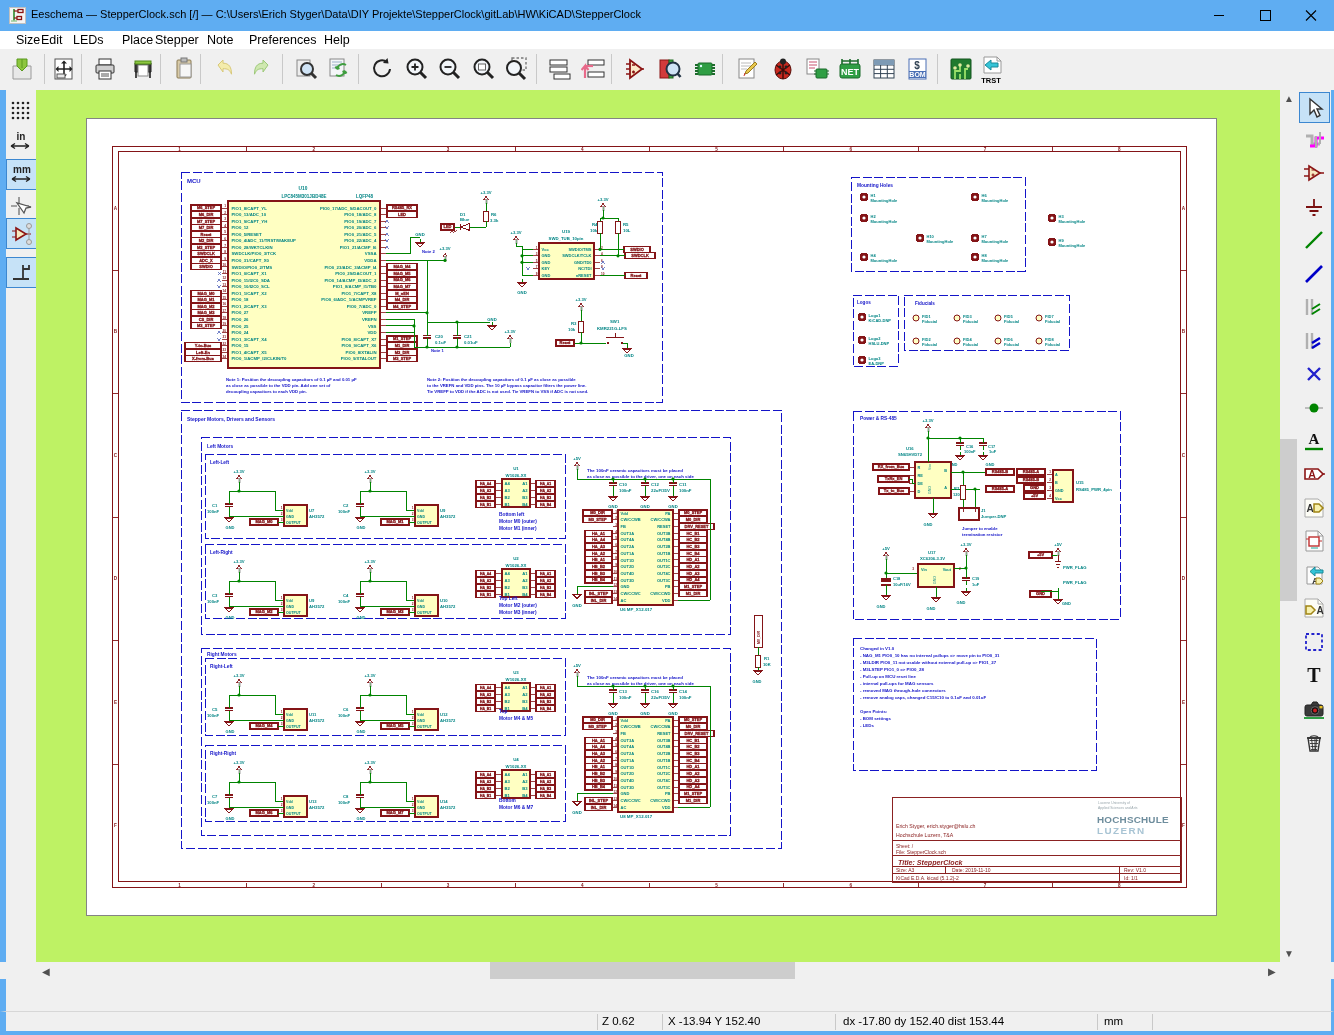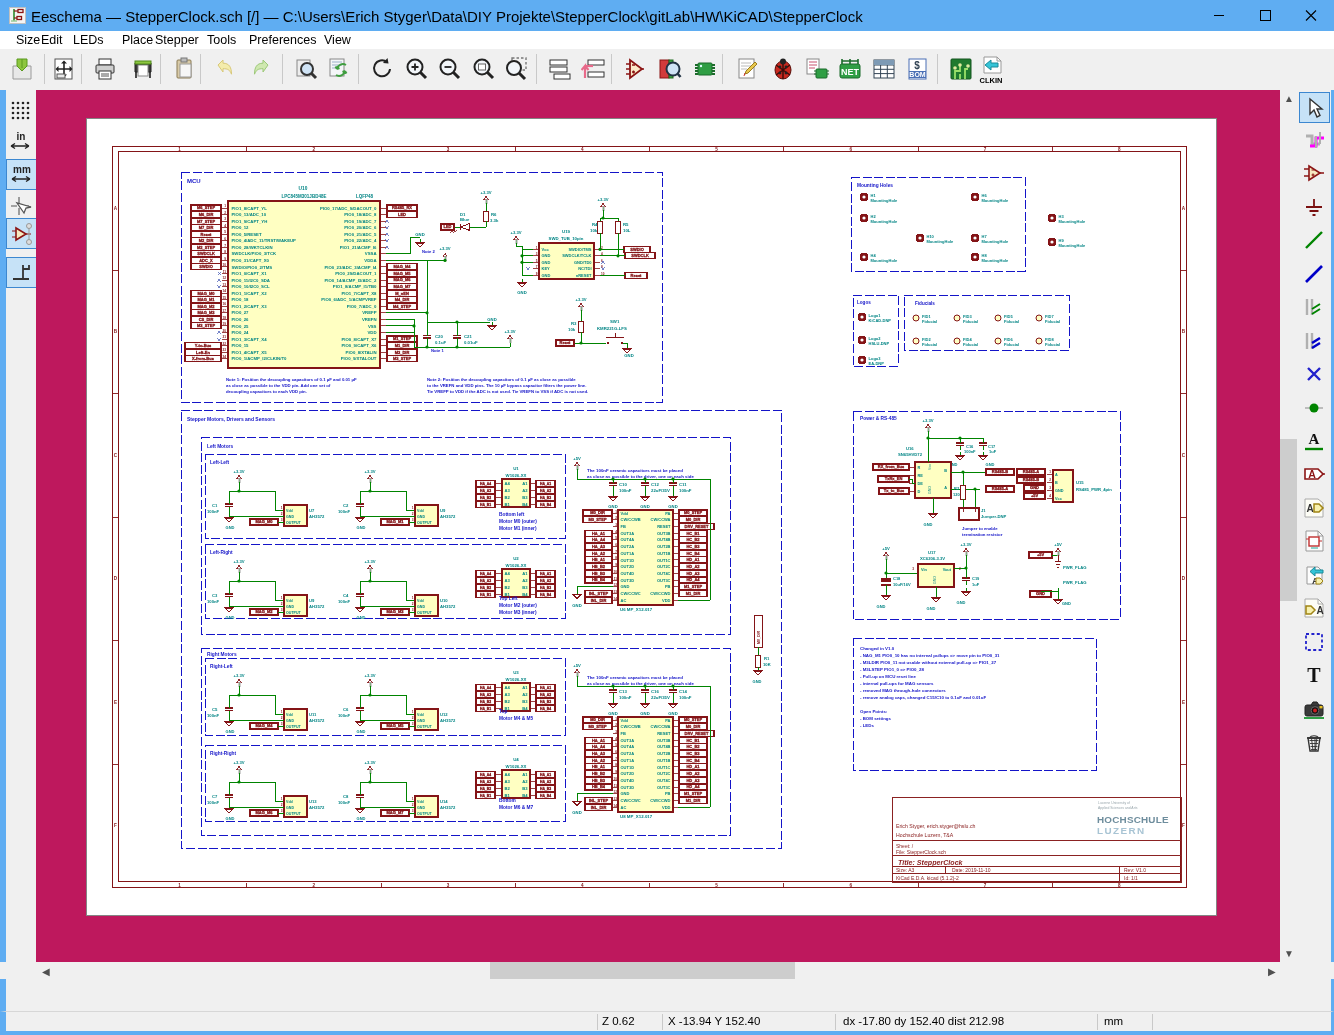--- a/index.html
+++ b/index.html
@@ -1,31 +1,31 @@
 <!DOCTYPE html>
 <html><head><meta charset="utf-8">
 <style>
 *{margin:0;padding:0;box-sizing:border-box}
 html,body{width:1334px;height:1035px;overflow:hidden;font-family:"Liberation Sans",sans-serif;background:#fff}
 #win{position:absolute;left:0;top:0;width:1334px;height:1035px;}
 #titlebar{position:absolute;left:0;top:0;width:1334px;height:31px;background:#5fadf2;}
 #title-ico{position:absolute;left:9px;top:7px;width:17px;height:17px;}
-#title-txt{position:absolute;left:31px;top:8px;font-size:15px;color:#000;white-space:nowrap}
+#title-txt{position:absolute;left:31px;top:8px;font-size:11px;color:#000;white-space:nowrap}
 #menubar{position:absolute;left:0;top:31px;width:1334px;height:18px;background:#ffffff;}
 .mi{position:absolute;top:33px;font-size:12.5px;color:#000}
 #toolbar{position:absolute;left:0;top:49px;width:1334px;height:41px;background:#f0f0f0;}
 .tbi{position:absolute;top:56px;width:26px;height:26px}
 .tbsep{position:absolute;top:54px;width:1px;height:30px;background:#c9c9c9}
 #lbar{position:absolute;left:0px;top:90px;width:36px;height:872px;background:#f0f0f0;border-left:6px solid #5fadf2}
 #rbar{position:absolute;left:1297px;top:90px;width:37px;height:872px;background:#f0f0f0;border-right:3px solid #5fadf2}
 .ltool{position:absolute;left:-2px;width:31px;height:31px}
 .rtool{position:absolute;left:2px;width:31px;height:31px}
 .selt{background:#c6e2f7;border:1px solid #3c87d0}
 .icw{position:absolute;left:3px;top:3px;width:24px;height:24px}
-#canvas{position:absolute;left:36px;top:90px;width:1244px;height:872px;background:#be185d}
+#canvas{position:absolute;left:36px;top:90px;width:1244px;height:872px;background:#bef264}
 #vsb{position:absolute;left:1280px;top:90px;width:17px;height:872px;background:#f0f0f0}
 #vsb .thumb{position:absolute;left:0px;top:349px;width:17px;height:162px;background:#cdcdcd}
 #hsb{position:absolute;left:36px;top:962px;width:1244px;height:17px;background:#f0f0f0}
 #hsb .thumb{position:absolute;left:454px;top:0px;width:305px;height:17px;background:#cdcdcd}
 #corner{position:absolute;left:0px;top:962px;width:36px;height:17px;background:#f0f0f0}
 #corner2{position:absolute;left:1280px;top:962px;width:54px;height:17px;background:#f0f0f0}
 #msgpanel{position:absolute;left:0px;top:979px;width:1334px;height:32px;background:#f0f0f0;border-left:6px solid #5fadf2;border-right:3px solid #5fadf2}
 #statusbar{position:absolute;left:0px;top:1011px;width:1334px;height:20px;background:#f0f0f0;border-top:1px solid #d7d7d7;border-left:6px solid #5fadf2;border-right:3px solid #5fadf2}
 .sbtxt{position:absolute;top:3px;font-size:11.5px;color:#000;white-space:nowrap}
 .sbsep{position:absolute;top:2px;width:1px;height:16px;background:#c9c9c9}
@@ -53,23 +53,23 @@
     </svg>
 <svg style="position:absolute;left:1288px;top:0" width="46" height="31">
       <path d="M18 10.5 l10 10 M28 10.5 l-10 10" stroke="#000" stroke-width="1.1"></path>
     </svg>
 <div id="menubar"></div>
 <div class="mi" style="left:16px">Size</div>
 <div class="mi" style="left:41px">Edit</div>
 <div class="mi" style="left:73px">LEDs</div>
 <div class="mi" style="left:122px">Place</div>
 <div class="mi" style="left:155px">Stepper</div>
-<div class="mi" style="left:207px">Tools</div>
+<div class="mi" style="left:207px">Note</div>
 <div class="mi" style="left:249px">Preferences</div>
-<div class="mi" style="left:324px">View</div>
+<div class="mi" style="left:324px">Help</div>
 <div id="toolbar"></div>
 <svg class="tbi" style="left:9px" viewBox="0 0 26 26">
       <path d="M4 10 h18 v13 h-18 z" fill="#e8e8e8" stroke="#9a9a9a"></path>
       <path d="M8 3 h10 v7 l-5 5 -5 -5 z" fill="#8dc63f" stroke="#5a9a1f"></path>
       <path d="M13 3 v9" stroke="#5a9a1f"></path>
     </svg>
 <svg class="tbi" style="left:51px" viewBox="0 0 26 26">
       <rect x="4" y="3" width="17" height="20" fill="#fff" stroke="#555"></rect>
       <path d="M13 6 v14 M6 13 h14" stroke="#222" stroke-width="1.6"></path>
       <path d="M13 4.5 l-3 3 h6 z M13 21.5 l-3 -3 h6 z M4.5 13 l3 -3 v6 z M21.5 13 l-3 -3 v6 z" fill="#222"></path>
@@ -202,21 +202,21 @@
       <path d="M7 23 v-8 h5 v-6 M12 23 v-5 M17 23 v-10 h3" stroke="#9adf6a" stroke-width="1.8" fill="none"></path>
       <circle cx="7" cy="12" r="1.8" fill="#dfe9a0"></circle>
       <circle cx="12" cy="9" r="1.8" fill="#dfe9a0"></circle>
       <circle cx="20" cy="10" r="1.8" fill="#dfe9a0"></circle>
     </svg>
 <svg class="tbi" style="left:978px" viewBox="0 0 26 26">
       <path d="M6 1 h13 l4 4 v12 h-17 z" fill="#fff" stroke="#999"></path>
       <path d="M19 1 l0 4 4 0" fill="none" stroke="#999"></path>
       <path d="M20 7 h-7 v-3 l-6 5 6 5 v-3 h7 z" fill="#35c4d7" stroke="#1a8a9a"></path>
     </svg>
-<div style="position:absolute;left:976px;top:76px;width:30px;text-align:center;font-size:7.5px;font-weight:bold;color:#000">CLKIN</div>
+<div style="position:absolute;left:976px;top:76px;width:30px;text-align:center;font-size:7.5px;font-weight:bold;color:#000">TRST</div>
 <div class="tbsep" style="left:44px"></div>
 <div class="tbsep" style="left:81px"></div>
 <div class="tbsep" style="left:160px"></div>
 <div class="tbsep" style="left:200px"></div>
 <div class="tbsep" style="left:282px"></div>
 <div class="tbsep" style="left:358px"></div>
 <div class="tbsep" style="left:536px"></div>
 <div class="tbsep" style="left:611px"></div>
 <div class="tbsep" style="left:722px"></div>
 <div class="tbsep" style="left:937px"></div>
@@ -1949,16 +1949,16 @@
     <div id="corner2"></div>
 <div id="msgpanel"></div>
 <div id="statusbar">
 <div class="sbsep" style="left:591px"></div>
 <div class="sbsep" style="left:656px"></div>
 <div class="sbsep" style="left:829px"></div>
 <div class="sbsep" style="left:1091px"></div>
 <div class="sbsep" style="left:1146px"></div>
 <div class="sbtxt" style="left:596px">Z 0.62</div>
 <div class="sbtxt" style="left:662px">X -13.94  Y 152.40</div>
-<div class="sbtxt" style="left:837px">dx -17.80  dy 152.40  dist 212.98</div>
+<div class="sbtxt" style="left:837px">dx -17.80  dy 152.40  dist 153.44</div>
 <div class="sbtxt" style="left:1098px">mm</div>
 </div>
 <div id="winbot"></div>
 </div>
 </body></html>

